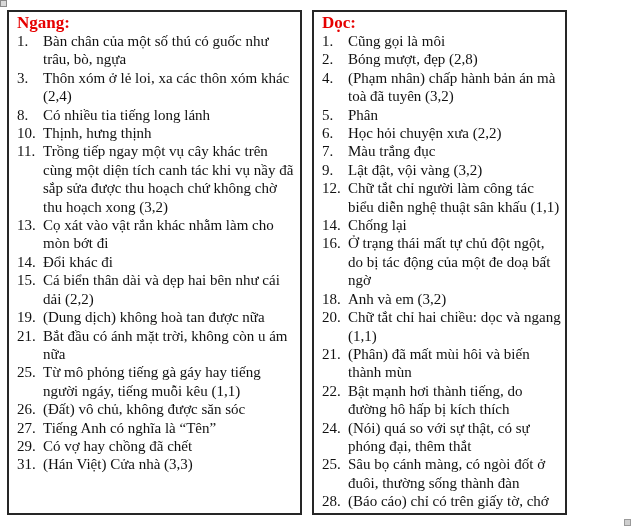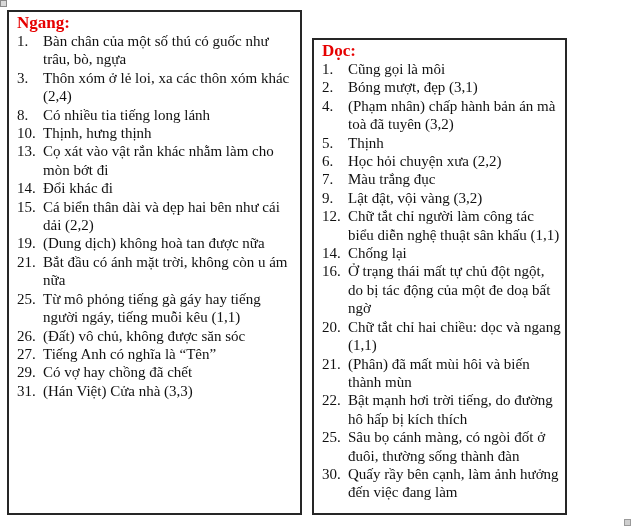--- a/index.html
+++ b/index.html
@@ -18,21 +18,21 @@
   }
   .clue-table {
     position:absolute; left:7px; top:10px; width:560px; height:505px;
     display:flex; gap:10px; box-sizing:border-box;
   }
   .cell {
     box-sizing:border-box; border:2px solid #262626; background:#ffffff;
     padding:1px 4px 0 6px; overflow:hidden;
   }
   .cell.across { width:295px; flex:none; }
-  .cell.down   { flex:1;margin-top:28px; }
+  .cell.down   { flex:1; }
   .cell-title {
     font-weight:bold; font-size:17px; line-height:19px; color:#e60000;
     padding-left:2px;
   }
   .clue { display:flex; font-size:15px; line-height:18.4px; }
   .clue .num { flex:0 0 26px; padding-left:2px; }
   .clue .txt { flex:1; }
 </style>
 </head>
 <body>
@@ -54,20 +54,24 @@
             <span class="num">3.</span>
             <span class="txt">Thôn xóm ở lẻ loi, xa các thôn xóm khác (2,4)</span>
           </div>
           <div class="clue">
             <span class="num">8.</span>
             <span class="txt">Có nhiều tia tiếng long lánh</span>
           </div>
           <div class="clue">
             <span class="num">10.</span>
             <span class="txt">Thịnh, hưng thịnh</span>
+          </div>
+          <div class="clue">
+            <span class="num">11.</span>
+            <span class="txt">Trồng tiếp ngay một vụ cây khác trên cùng một diện tích canh tác khi vụ nầy đã sắp sửa được thu hoạch chứ không chờ thu hoạch xong (3,2)</span>
           </div>
           <div class="clue">
             <span class="num">13.</span>
             <span class="txt">Cọ xát vào vật rắn khác nhằm làm cho mòn bớt đi</span>
           </div>
           <div class="clue">
             <span class="num">14.</span>
             <span class="txt">Đổi khác đi</span>
           </div>
           <div class="clue">
@@ -107,29 +111,29 @@
 
     <div class="cell down">
       <div class="cell-title" style="color: rgb(230, 0, 0);">Dọc:</div>
       <div class="clues">
           <div class="clue">
             <span class="num">1.</span>
             <span class="txt">Cũng gọi là môi</span>
           </div>
           <div class="clue">
             <span class="num">2.</span>
-            <span class="txt">Bóng mượt, đẹp (3,1)</span>
+            <span class="txt">Bóng mượt, đẹp (2,8)</span>
           </div>
           <div class="clue">
             <span class="num">4.</span>
             <span class="txt">(Phạm nhân) chấp hành bản án mà toà đã tuyên (3,2)</span>
           </div>
           <div class="clue">
             <span class="num">5.</span>
-            <span class="txt">Thịnh</span>
+            <span class="txt">Phân</span>
           </div>
           <div class="clue">
             <span class="num">6.</span>
             <span class="txt">Học hỏi chuyện xưa (2,2)</span>
           </div>
           <div class="clue">
             <span class="num">7.</span>
             <span class="txt">Màu trắng đục</span>
           </div>
           <div class="clue">
@@ -142,34 +146,46 @@
           </div>
           <div class="clue">
             <span class="num">14.</span>
             <span class="txt">Chống lại</span>
           </div>
           <div class="clue">
             <span class="num">16.</span>
             <span class="txt">Ở trạng thái mất tự chủ đột ngột, do bị tác động của một đe doạ bất ngờ</span>
           </div>
           <div class="clue">
+            <span class="num">18.</span>
+            <span class="txt">Anh và em (3,2)</span>
+          </div>
+          <div class="clue">
             <span class="num">20.</span>
             <span class="txt">Chữ tắt chỉ hai chiều: dọc và ngang (1,1)</span>
           </div>
           <div class="clue">
             <span class="num">21.</span>
             <span class="txt">(Phân) đã mất mùi hôi và biến thành mùn</span>
           </div>
           <div class="clue">
             <span class="num">22.</span>
-            <span class="txt">Bật mạnh hơi trời tiếng, do đường hô hấp bị kích thích</span>
+            <span class="txt">Bật mạnh hơi thành tiếng, do đường hô hấp bị kích thích</span>
+          </div>
+          <div class="clue">
+            <span class="num">24.</span>
+            <span class="txt">(Nói) quá so với sự thật, có sự phóng đại, thêm thắt</span>
           </div>
           <div class="clue">
             <span class="num">25.</span>
             <span class="txt">Sâu bọ cánh màng, có ngòi đốt ở đuôi, thường sống thành đàn</span>
+          </div>
+          <div class="clue">
+            <span class="num">28.</span>
+            <span class="txt">(Báo cáo) chỉ có trên giấy tờ, chớ không có thật</span>
           </div>
           <div class="clue">
             <span class="num">30.</span>
             <span class="txt">Quấy rầy bên cạnh, làm ảnh hưởng đến việc đang làm</span>
           </div>
         </div>
     </div>
 
   </div>
 

